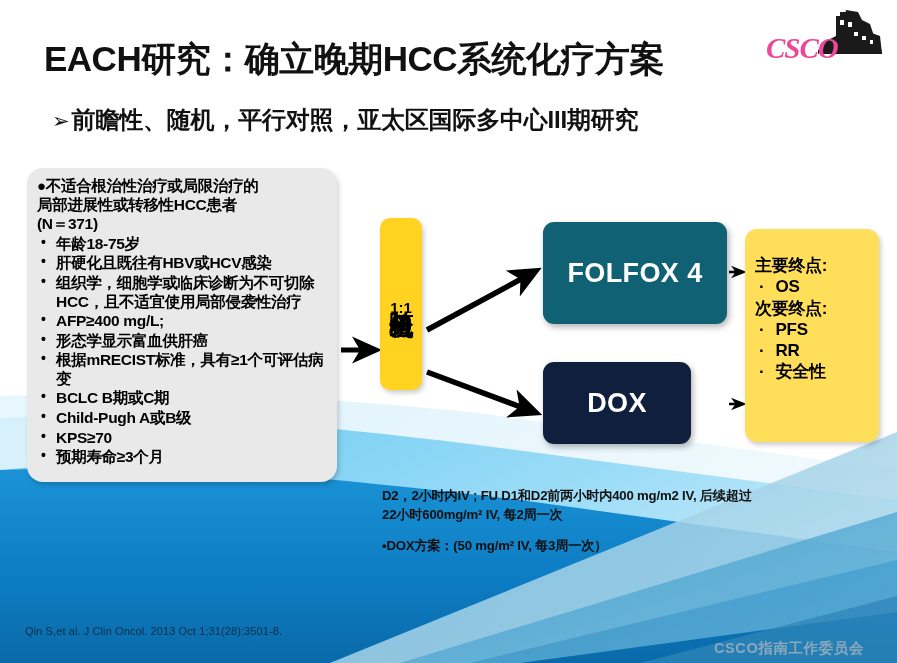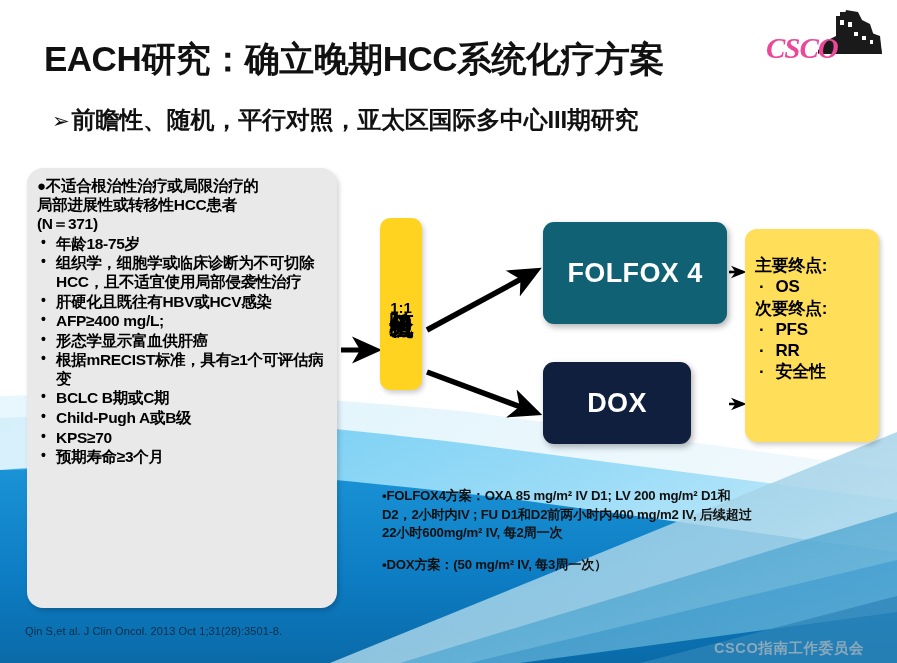--- a/index.html
+++ b/index.html
@@ -66,21 +66,21 @@
     font-size: 24px;
     font-weight: bold;
     color: #111111;
     letter-spacing: -0.2px;
   }
 
   
   #criteria-card {
     position: absolute;
     left: 27px; top: 168px;
-    width: 310px; height: 440px;
+    width: 310px; height: 314px;
     background: #e9e9e9;
     border-radius: 16px;
     box-shadow: 2px 3px 5px rgba(0,0,0,0.18);
     box-sizing: border-box;
     padding: 9px 8px 4px 10px;
     overflow: hidden;
   }
   #criteria-head {
     font-size: 15.5px;
     font-weight: bold;
@@ -301,22 +301,22 @@
   </div>
 
   <div id="criteria-card">
     <div id="criteria-head">
       <span class="dot">●</span><span>不适合根治性治疗或局限治疗的</span><br>
       <span>局部进展性或转移性HCC患者</span><br>
       <span>(N＝371)</span>
     </div>
     <ul id="criteria-list">
       <li>年龄18-75岁</li>
+      <li>肝硬化且既往有HBV或HCV感染</li>
       <li>组织学，细胞学或临床诊断为不可切除HCC，且不适宜使用局部侵袭性治疗</li>
-      <li>肝硬化且既往有HBV或HCV感染</li>
       <li>AFP≥400 mg/L;</li>
       <li>形态学显示富血供肝癌</li>
       <li>根据mRECIST标准，具有≥1个可评估病变</li>
       <li>BCLC B期或C期</li>
       <li>Child-Pugh A或B级</li>
       <li>KPS≥70</li>
       <li>预期寿命≥3个月</li>
     </ul>
   </div>
 
@@ -352,21 +352,20 @@
   <div id="endpoints-card">
     <div class="ep-heading">主要终点:</div>
     <div class="ep-item"><span class="eb">·</span><span>OS</span></div>
     <div class="ep-heading">次要终点:</div>
     <div class="ep-item"><span class="eb">·</span><span>PFS</span></div>
     <div class="ep-item"><span class="eb">·</span><span>RR</span></div>
     <div class="ep-item"><span class="eb">·</span><span>安全性</span></div>
   </div>
 
   <div id="regimen-notes">
-    <div class="regimen-line">•FOLFOX4方案：OXA 85 mg/m² IV D1; LV 200 mg/m² D1和</div>
     <div class="regimen-line">D2，2小时内IV ; FU D1和D2前两小时内400 mg/m2 IV, 后续超过</div>
     <div class="regimen-line">22小时600mg/m² IV, 每2周一次</div>
     <div class="regimen-line" id="regimen-dox">•DOX方案：(50 mg/m² IV, 每3周一次）</div>
   </div>
 
   <div id="citation">Qin S,et al. J Clin Oncol. 2013 Oct 1;31(28):3501-8.</div>
   <div id="footer-org">CSCO指南工作委员会</div>
 
 </div>
 

